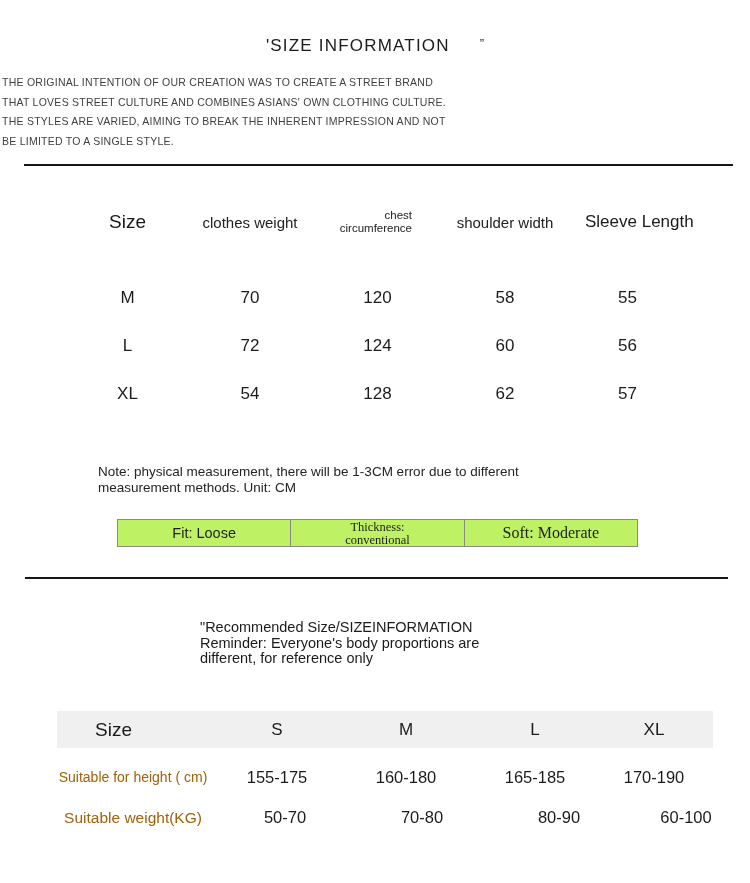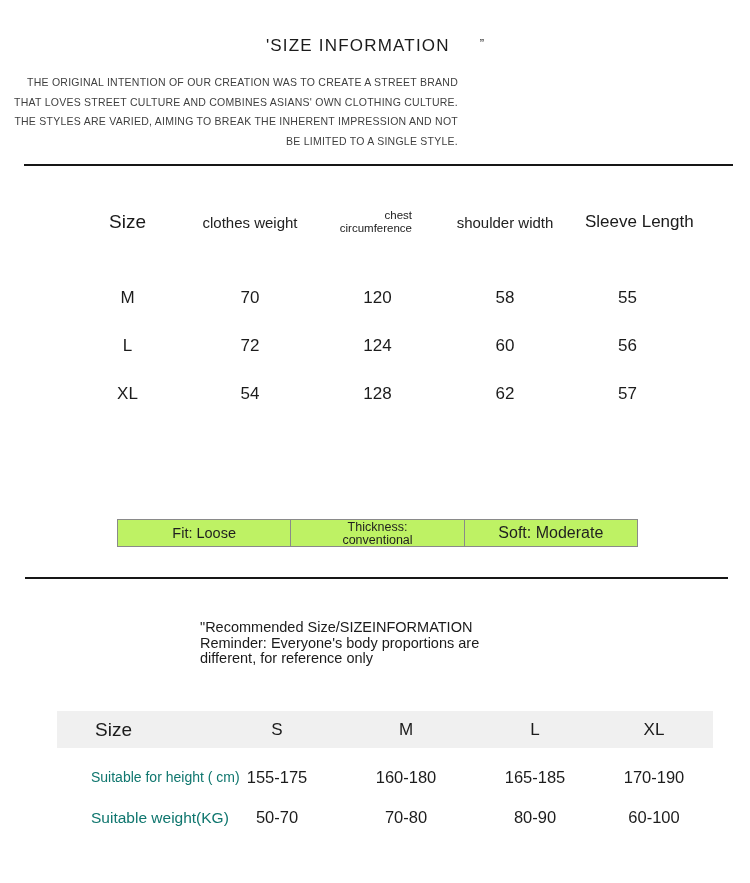--- a/index.html
+++ b/index.html
@@ -21,21 +21,20 @@
   .page-title {
     font-size: 17px; letter-spacing: 1.2px; font-weight: 500; color: #1b1b1b;
   }
   .title-quote {
     font-size: 13px; color: #2a2a2a; margin-top: 0px; font-weight: 500;
   }
 
   
   .intro {
     position: absolute; top: 73px; left: 2px; width: 456px;
-    text-align: right;
     font-size: 10.5px; line-height: 19.5px; letter-spacing: 0.25px;
     color: #3f3f3f; font-weight: 400;
   }
 
   
   .rule { position: absolute; height: 2px; background: #161616; }
   .rule-1 { top: 164px; left: 24px; width: 709px; }
   .rule-2 { top: 577px; left: 25px; width: 703px; }
 
   
@@ -70,21 +69,21 @@
     position: absolute; top: 519px; left: 117px; width: 521px; height: 28px;
     display: flex;
     border: 1px solid #8a8a8a;
     background: #bef264;
   }
   .attr-cell {
     flex: 1 1 0;
     display: flex; flex-direction: column; justify-content: center; align-items: center;
     color: #1f1f1f;
   }
-  .attr-cell + .attr-cell { border-left: 1px solid #8a8a8a; }
+  .attr-cell + .attr-cell { border-left: 1px solid #8a8a8a; font-family: Liberation Serif, serif; }
   .attr-fit { font-size: 14.5px; }
   .attr-thickness { font-size: 12.5px; line-height: 13px; padding-top: 2px; }
   .attr-soft { font-size: 16px; }
 
   
   .recommend {
     position: absolute; top: 620px; left: 200px; width: 300px;
     font-size: 14.5px; line-height: 15.5px; color: #1b1b1b;
   }
 
@@ -98,27 +97,26 @@
   .t2-header {
     top: 711px; height: 37px;
     background: #f0f0f0;
   }
   .t2-header .h-size {
     text-align: left; padding-left: 38px; font-size: 19px; color: #1b1b1b;
   }
   .t2-header .h-col { font-size: 17px; color: #1c1c1c; }
   .t2-row { font-size: 16.5px; color: #1c1c1c; }
   .t2-row .row-label {
-    text-align: left; font-size: 14px; line-height: 15px; color: #0f766e;
+    text-align: center; font-size: 14px; line-height: 15px; color: #a16207;
     white-space: normal;
-    margin-left: 34px;
   }
   .t2-row .row-label .inner { width: 152px; }
   .t2-row-height { top: 758px; height: 38px; }
-  .t2-row-weight { top: 804px; height: 26px; }
+  .t2-row-weight { top: 804px; height: 26px; gap: 8px; }
   .t2-row-weight .row-label { font-size: 15.5px; }
 </style>
 </head>
 <body>
 
 <div id="page">
 
   <div class="title-row">
     <span class="page-title">'SIZE INFORMATION</span>
     <span class="title-quote">”</span>
@@ -153,20 +151,21 @@
     <div>56</div>
   </div>
   <div class="t1-grid t1-row t1-row-2">
     <div>XL</div>
     <div>54</div>
     <div>128</div>
     <div>62</div>
     <div>57</div>
   </div>
 
+  <div class="note">Note: physical measurement, there will be 1-3CM error due to different measurement methods. Unit: CM</div>
 
   <div class="attr-boxes">
     <div class="attr-cell attr-fit">
       <span>Fit: Loose</span>
     </div>
     <div class="attr-cell attr-thickness">
       <span>Thickness:</span>
       <span>conventional</span>
     </div>
     <div class="attr-cell attr-soft">

